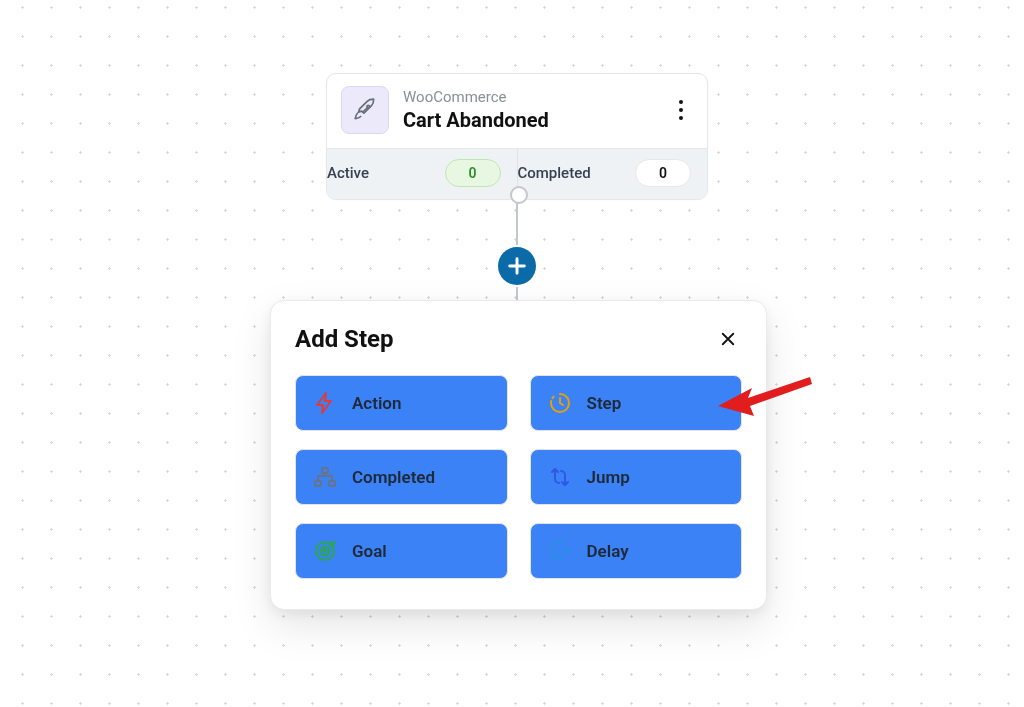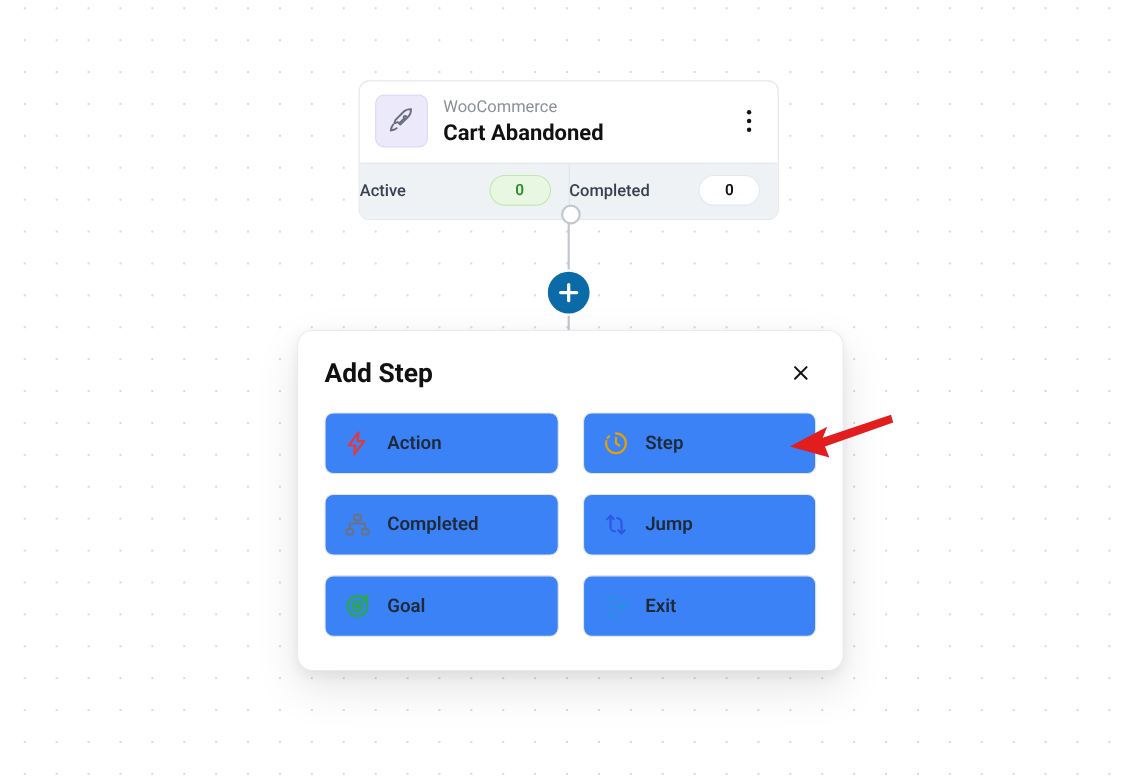--- a/index.html
+++ b/index.html
@@ -350,21 +350,21 @@
     </div>
 
     <div class="step-btn">
       <span class="step-icon">
         <svg viewBox="0 0 24 24" fill="none" stroke="#2a8de6" stroke-width="2" stroke-linecap="round" stroke-linejoin="round">
           <path d="M14 4H7a2 2 0 0 0-2 2v12a2 2 0 0 0 2 2h7"></path>
           <path d="M10 12h10"></path>
           <path d="M17 8l4 4-4 4"></path>
         </svg>
       </span>
-      <span>Exit</span>
+      <span>Delay</span>
     </div>
 
   </div>
 </div>
 
 <svg class="pointer-arrow" viewBox="0 0 96 54">
   <defs></defs>
   <polygon points="0,40 34,22 30,32 92,11 94,18 32,40 36,50" fill="#e11d1d"></polygon>
 </svg>
 

